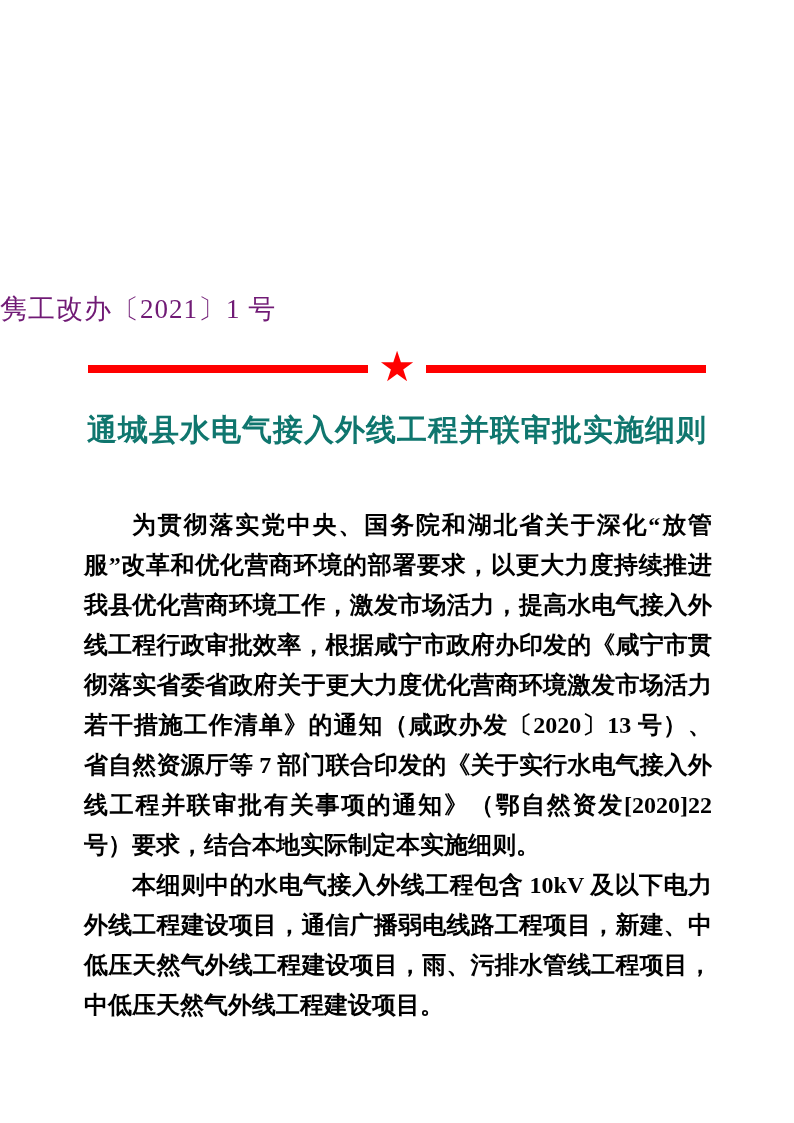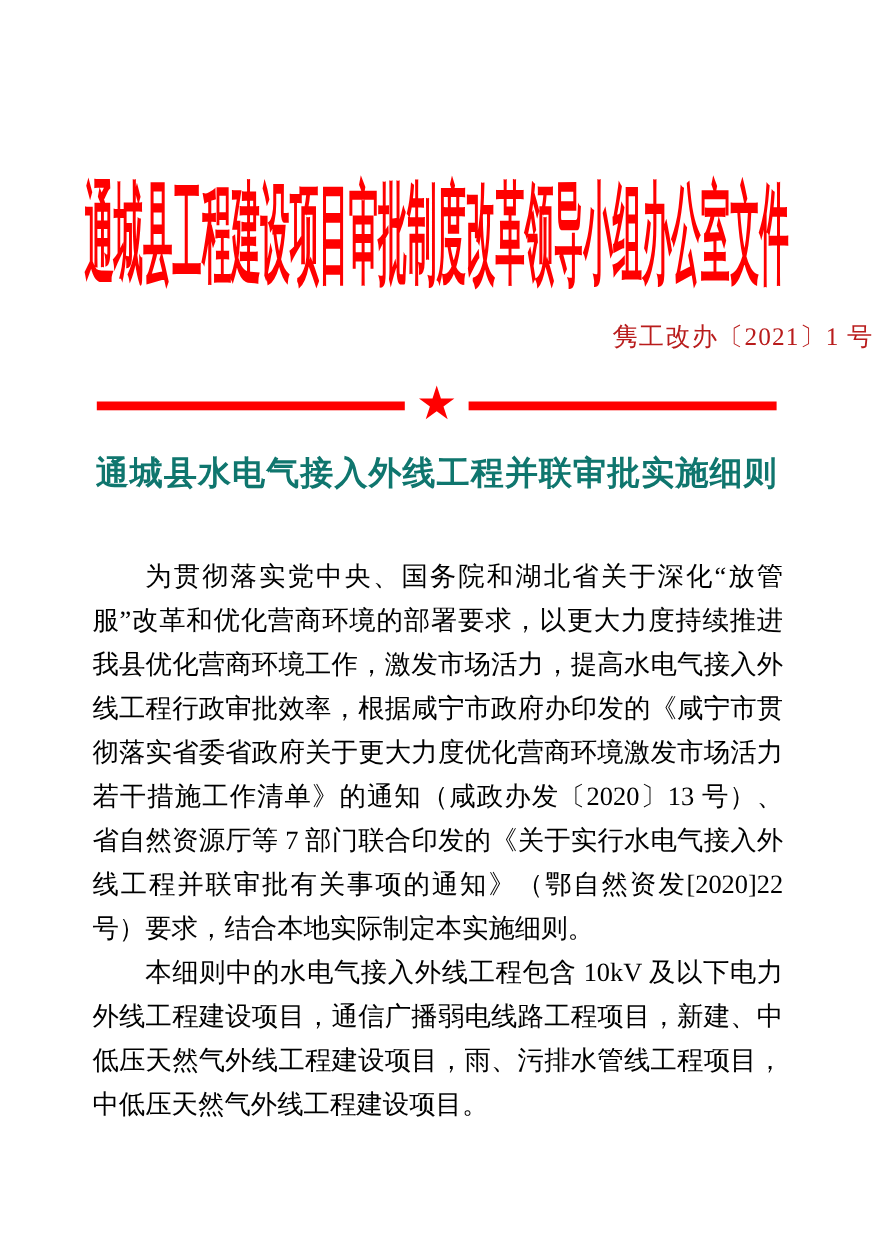--- a/index.html
+++ b/index.html
@@ -36,24 +36,24 @@
     color: #ff0000;
     font-family: "Liberation Serif", "DejaVu Serif", serif;
     letter-spacing: 0;
   }
   
   .doc-number {
     position: absolute;
     top: 291px;
     left: 0;
     right: 0;
-    text-align: right;
-    font-size: 23px;
+    text-align: left;
+    font-size: 27px;
     letter-spacing: 1px;
-    color: #b91c1c;
+    color: #701a75;
   }
   
   .divider {
     position: absolute;
     top: 348px;
     left: 88px;
     right: 88px;
     height: 42px;
     display: flex;
     align-items: center;
@@ -91,41 +91,38 @@
     left: 84px;
     width: 628px;
   }
   .body-text p {
     margin: 0;
     font-size: 24px;
     line-height: 40px;
     text-align: justify;
     text-align-last: left;
     text-indent: 2em;
-    font-weight: 400;
+    font-weight: 700;
     color: #000000;
   }
   .section-heading {
     margin: 22px 0 0 0;
     font-size: 24px;
     line-height: 40px;
     font-weight: bold;
     text-indent: 2em;
     font-family: "Liberation Sans", "DejaVu Sans", sans-serif;
     color: #000000;
   }
 </style>
 </head>
 <body>
 
 <div class="page">
 
-  <div class="org-title-wrap">
-    <div class="org-title">通城县工程建设项目审批制度改革领导小组办公室文件</div>
-  </div>
 
   <div class="doc-number">隽工改办〔2021〕1 号</div>
 
   <div class="divider">
     <span class="bar"></span>
     <span class="star">★</span>
     <span class="bar"></span>
   </div>
 
   <h1 class="doc-title">通城县水电气接入外线工程并联审批实施细则</h1>

